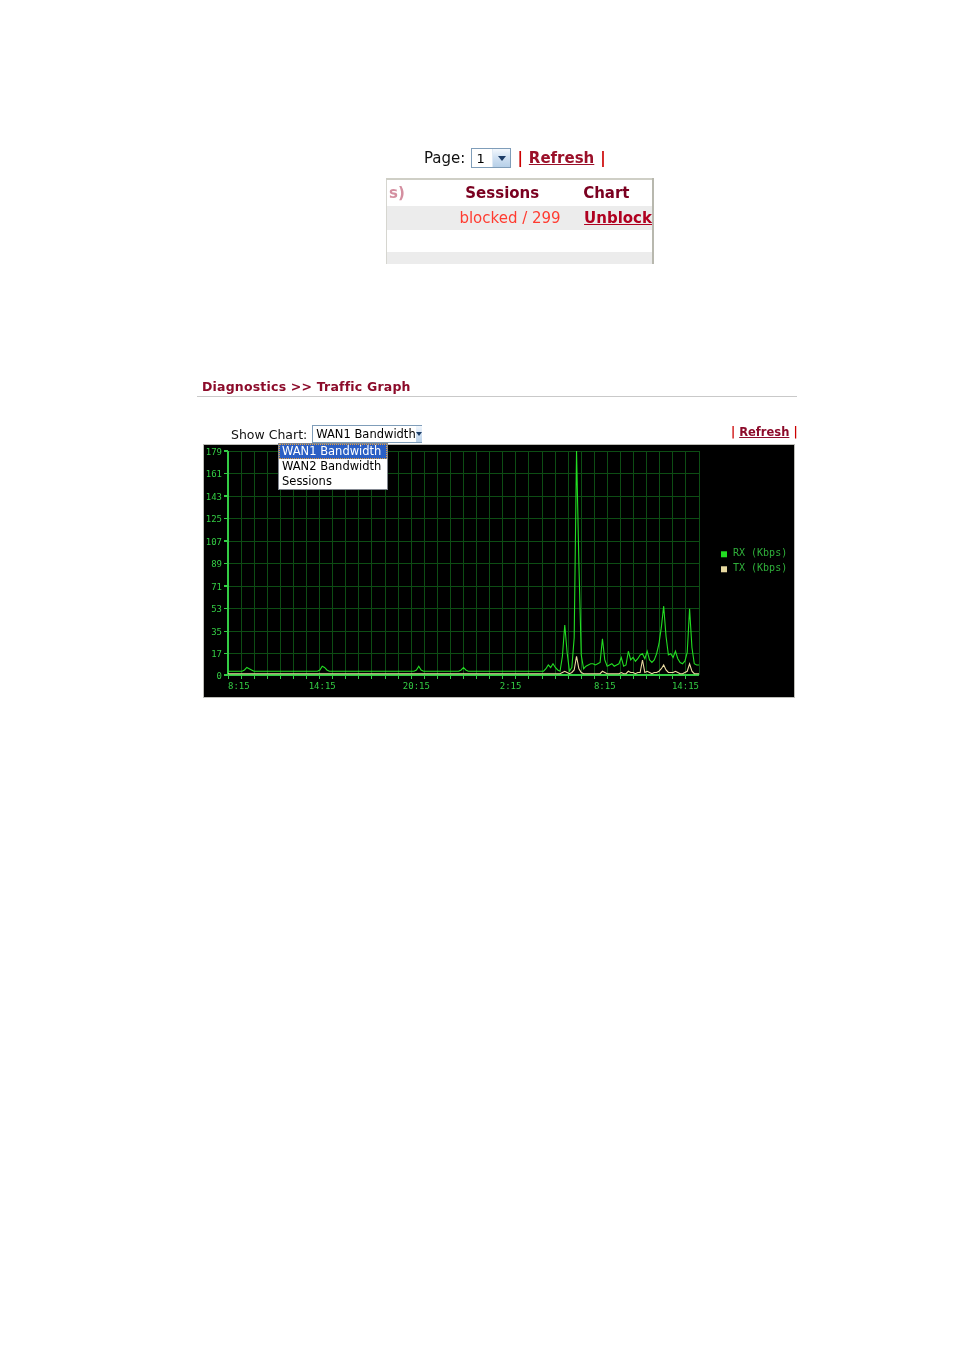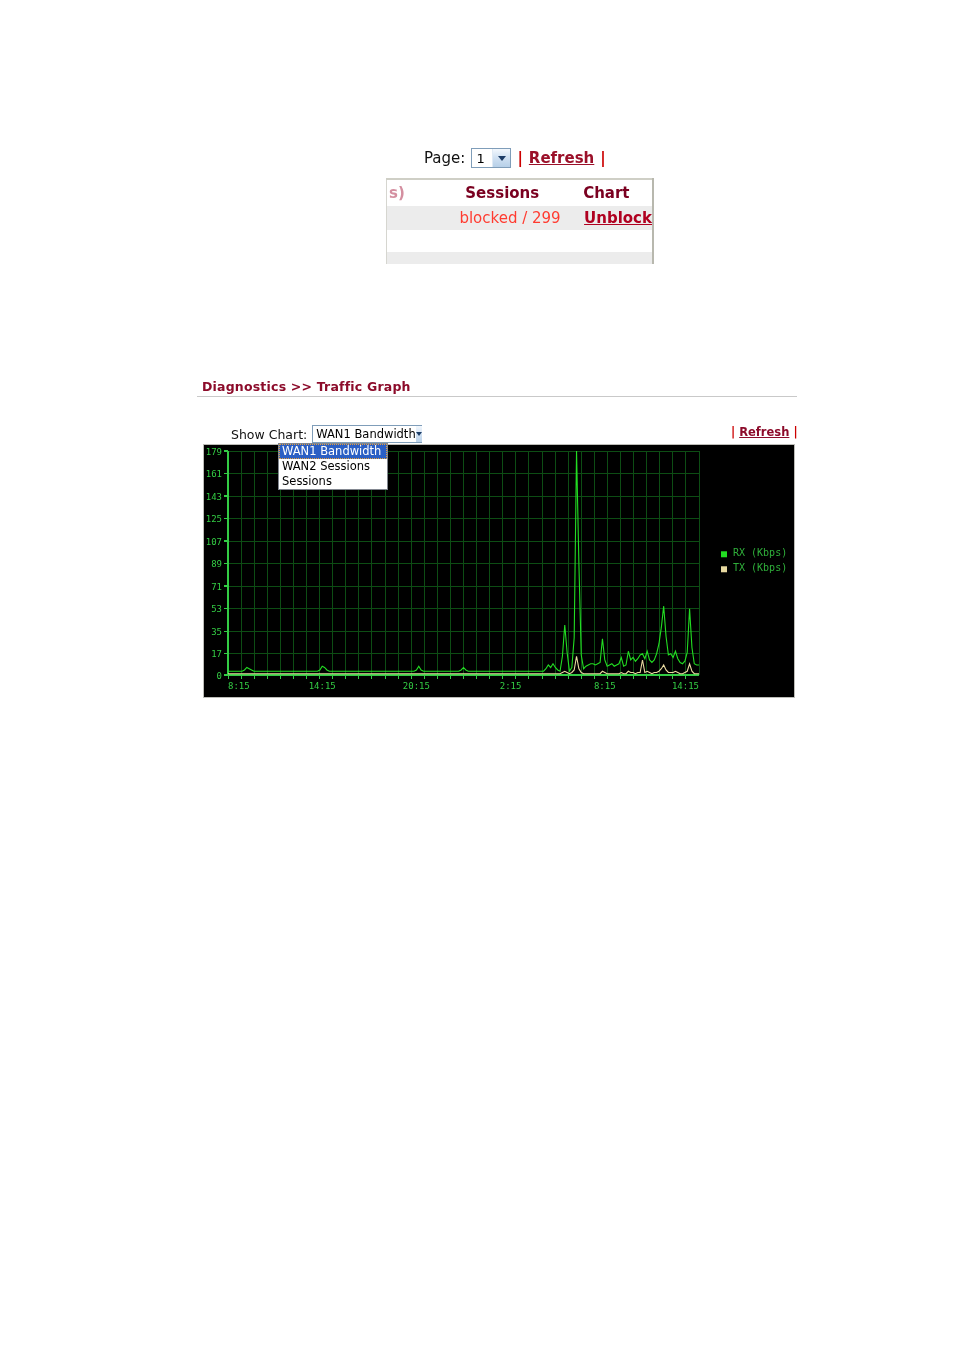--- a/index.html
+++ b/index.html
@@ -477,18 +477,18 @@
         <path d="M24.00,226.25 L26.36,226.25 L28.71,226.25 L31.06,226.25 L33.42,226.25 L35.77,226.25 L38.13,226.25 L40.48,224.99 L42.84,222.49 L45.20,223.74 L47.55,224.99 L49.91,226.25 L52.26,226.25 L54.62,226.25 L56.97,226.25 L59.32,226.25 L61.68,226.25 L64.03,226.25 L66.39,226.25 L68.75,226.25 L71.10,226.25 L73.45,226.25 L75.81,226.25 L78.16,226.25 L80.52,226.25 L82.88,226.25 L85.23,226.25 L87.59,226.25 L89.94,226.25 L92.30,226.25 L94.65,226.25 L97.00,226.25 L99.36,226.25 L101.72,226.25 L104.07,226.25 L106.42,226.25 L108.78,226.25 L111.14,226.25 L113.49,226.25 L115.84,224.99 L118.20,221.24 L120.55,222.49 L122.91,224.99 L125.27,226.25 L127.62,226.25 L129.98,226.25 L132.33,226.25 L134.69,226.25 L137.04,226.25 L139.39,226.25 L141.75,226.25 L144.11,226.25 L146.46,226.25 L148.81,226.25 L151.17,226.25 L153.53,226.25 L155.88,226.25 L158.23,226.25 L160.59,226.25 L162.94,226.25 L165.30,226.25 L167.66,226.25 L170.01,226.25 L172.37,226.25 L174.72,226.25 L177.08,226.25 L179.43,226.25 L181.78,226.25 L184.14,226.25 L186.49,226.25 L188.85,226.25 L191.20,226.25 L193.56,226.25 L195.91,226.25 L198.27,226.25 L200.63,226.25 L202.98,226.25 L205.34,226.25 L207.69,226.25 L210.05,226.25 L212.40,224.99 L214.76,221.24 L217.11,224.99 L219.47,226.25 L221.82,226.25 L224.17,226.25 L226.53,226.25 L228.88,226.25 L231.24,226.25 L233.59,226.25 L235.95,226.25 L238.31,226.25 L240.66,226.25 L243.02,226.25 L245.37,226.25 L247.72,226.25 L250.08,226.25 L252.44,226.25 L254.79,226.25 L257.14,224.99 L259.50,222.49 L261.86,224.99 L264.21,226.25 L266.56,226.25 L268.92,226.25 L271.27,226.25 L273.63,226.25 L275.99,226.25 L278.34,226.25 L280.69,226.25 L283.05,226.25 L285.41,226.25 L287.76,226.25 L290.11,226.25 L292.47,226.25 L294.82,226.25 L297.18,226.25 L299.53,226.25 L301.89,226.25 L304.25,226.25 L306.60,226.25 L308.95,226.25 L311.31,226.25 L313.67,226.25 L316.02,226.25 L318.38,226.25 L320.73,226.25 L323.08,226.25 L325.44,226.25 L327.80,226.25 L330.15,226.25 L332.50,226.25 L334.86,226.25 L337.22,226.25 L339.57,226.25 L341.93,223.74 L344.28,219.99 L346.64,222.49 L348.99,218.74 L351.34,222.49 L353.70,224.99 L356.06,226.25 L358.41,211.23 L360.76,179.94 L363.12,207.47 L365.47,226.25 L367.83,222.49 L370.19,192.46 L372.54,6.00 L374.89,118.63 L377.25,209.98 L379.61,223.74 L381.96,221.24 L384.31,219.99 L386.67,218.74 L389.03,218.74 L391.38,219.99 L393.74,218.74 L396.09,217.49 L398.44,193.71 L400.80,214.98 L403.16,221.24 L405.51,219.99 L407.86,218.74 L410.22,221.24 L412.57,219.99 L414.93,218.74 L417.28,212.48 L419.64,221.24 L422.00,219.99 L424.35,206.22 L426.70,214.98 L429.06,212.48 L431.42,216.23 L433.77,213.73 L436.13,209.98 L438.48,208.73 L440.83,213.73 L443.19,206.22 L445.55,214.98 L447.90,217.49 L450.25,214.98 L452.61,208.73 L454.97,198.72 L457.32,182.45 L459.68,161.17 L462.03,191.21 L464.39,209.98 L466.74,208.73 L469.09,212.48 L471.45,206.22 L473.81,213.73 L476.16,217.49 L478.51,218.74 L480.87,216.23 L483.22,207.47 L485.58,163.68 L487.94,202.47 L490.29,218.74 L492.64,219.99 L495.00,219.99 " fill="none" stroke="#22dd22" stroke-width="1.1" stroke-linejoin="miter" shape-rendering="geometricPrecision"></path>
         <rect x="517" y="106.28" width="6" height="6" fill="#22dd22"></rect>
         <text x="529" y="111.28" fill="#2faf3a" font-size="10" font-family="&quot;DejaVu Sans Mono&quot;, monospace">RX (Kbps)</text>
         <rect x="517" y="121.28" width="6" height="6" fill="#e8d9a0"></rect>
         <text x="529" y="126.28" fill="#2faf3a" font-size="10" font-family="&quot;DejaVu Sans Mono&quot;, monospace">TX (Kbps)</text>
       </svg>
   </div>
 
   <div class="dropdown-list">
     <div class="opt selected">WAN1 Bandwidth</div>
-    <div class="opt">WAN2 Sessions</div>
+    <div class="opt">WAN2 Bandwidth</div>
     <div class="opt">Sessions</div>
   </div>
 </div>
 
 <div id="page-bottom"></div>
 
 </body></html>

